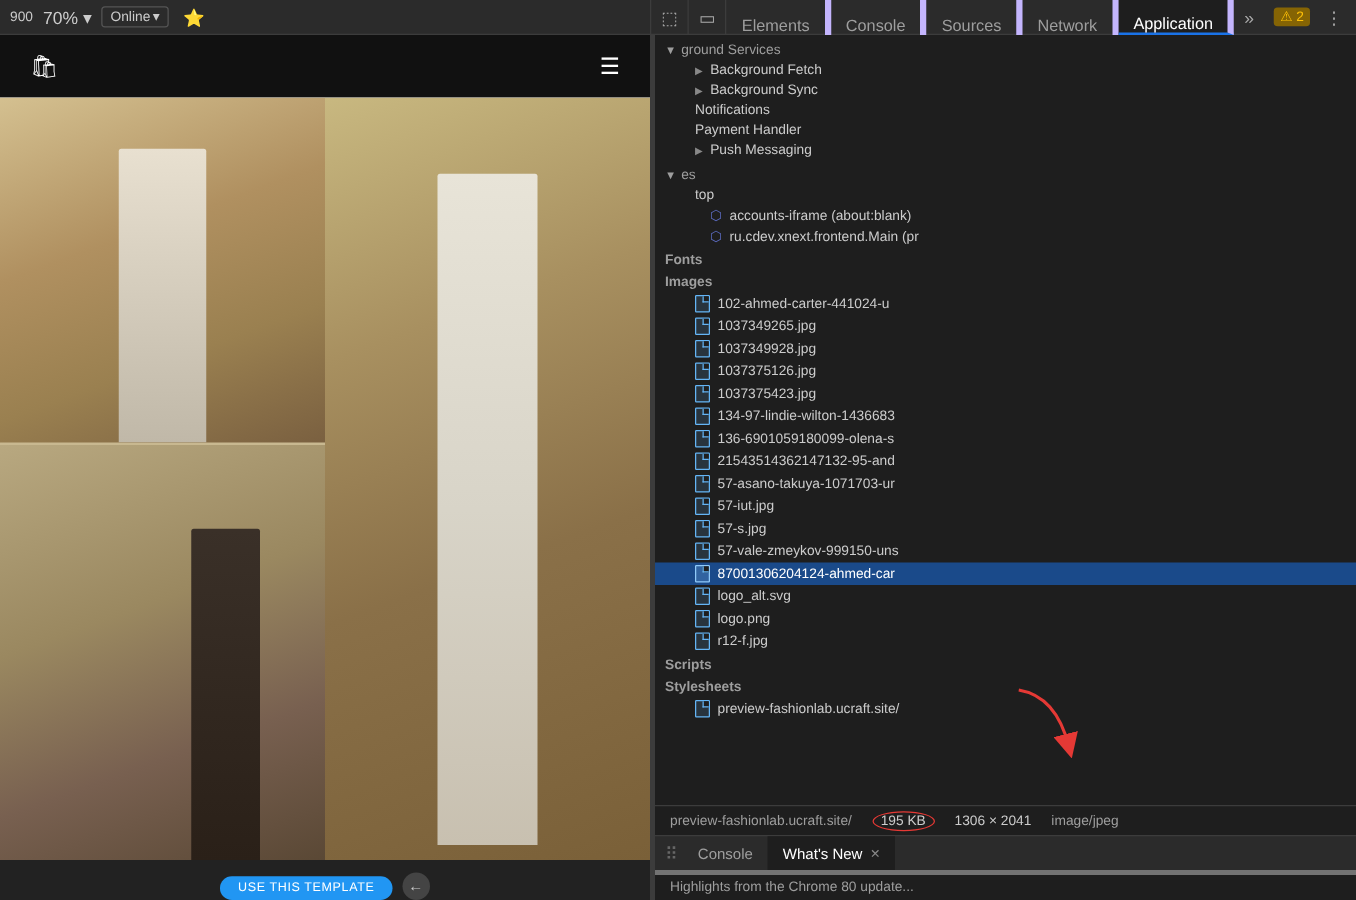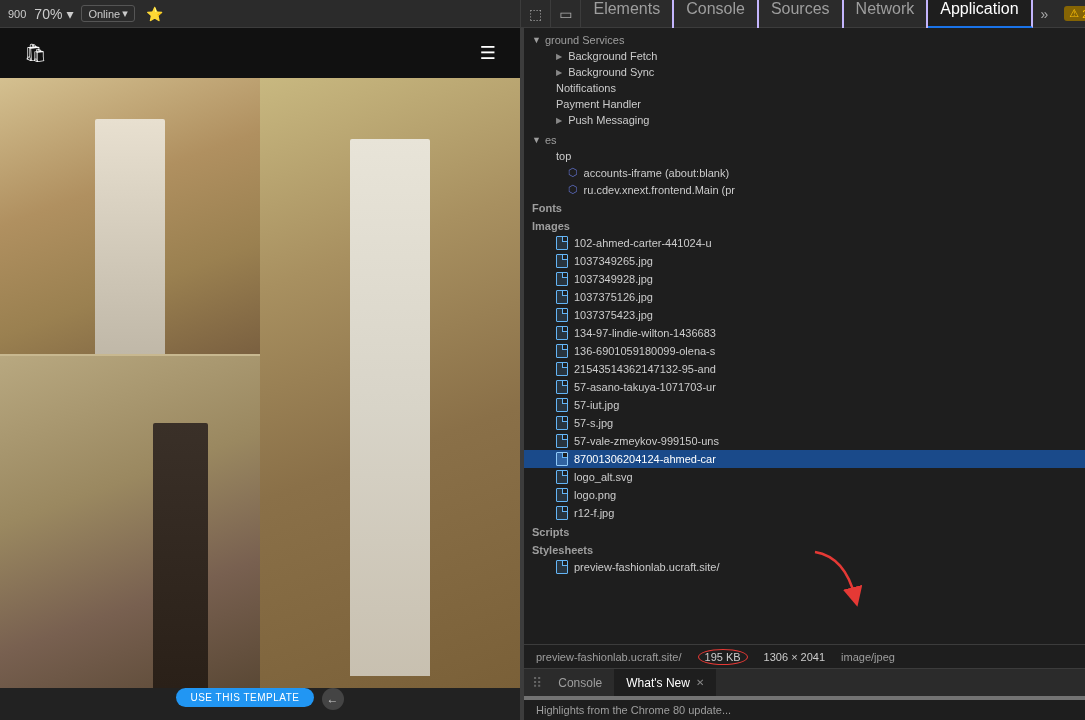--- a/index.html
+++ b/index.html
@@ -44,25 +44,25 @@
     .devtools-tabs {
       display: flex;
       align-items: stretch;
       height: 28px;
       flex: 1;
       border-left: 1px solid #3c3c3c;
     }
     .devtools-tab {
       padding: 0 12px;
       display: flex;
-      align-items: flex-start;
+      align-items: flex-end;
       color: #9e9e9e;
-      font-size: 16px;
-      cursor: pointer;
-      border-right: 2px solid #c4b5fd;
+      font-size: 13px;
+      cursor: pointer;
+      border-right: 5px solid #c4b5fd;
       white-space: nowrap;
     }
     .devtools-tab.active {
       background: #1e1e1e;
       color: #fff;
       border-bottom: 2px solid #1a73e8;
     }
     .devtools-icons {
       display: flex;
       align-items: center;
@@ -125,21 +125,21 @@
       flex: 1;
       position: relative;
       overflow: hidden;
       display: grid;
       grid-template-columns: 1fr 1fr;
     }
     .preview-bottom-bar {
       height: 32px;
       background: #222;
       display: flex;
-      align-items: flex-start;
+      align-items: flex-end;
       justify-content: center;
       gap: 8px;
       flex-shrink: 0;
     }
     .use-template-btn {
       background: #2196f3;
       color: white;
       border: none;
       border-radius: 16px;
       padding: 4px 14px;

